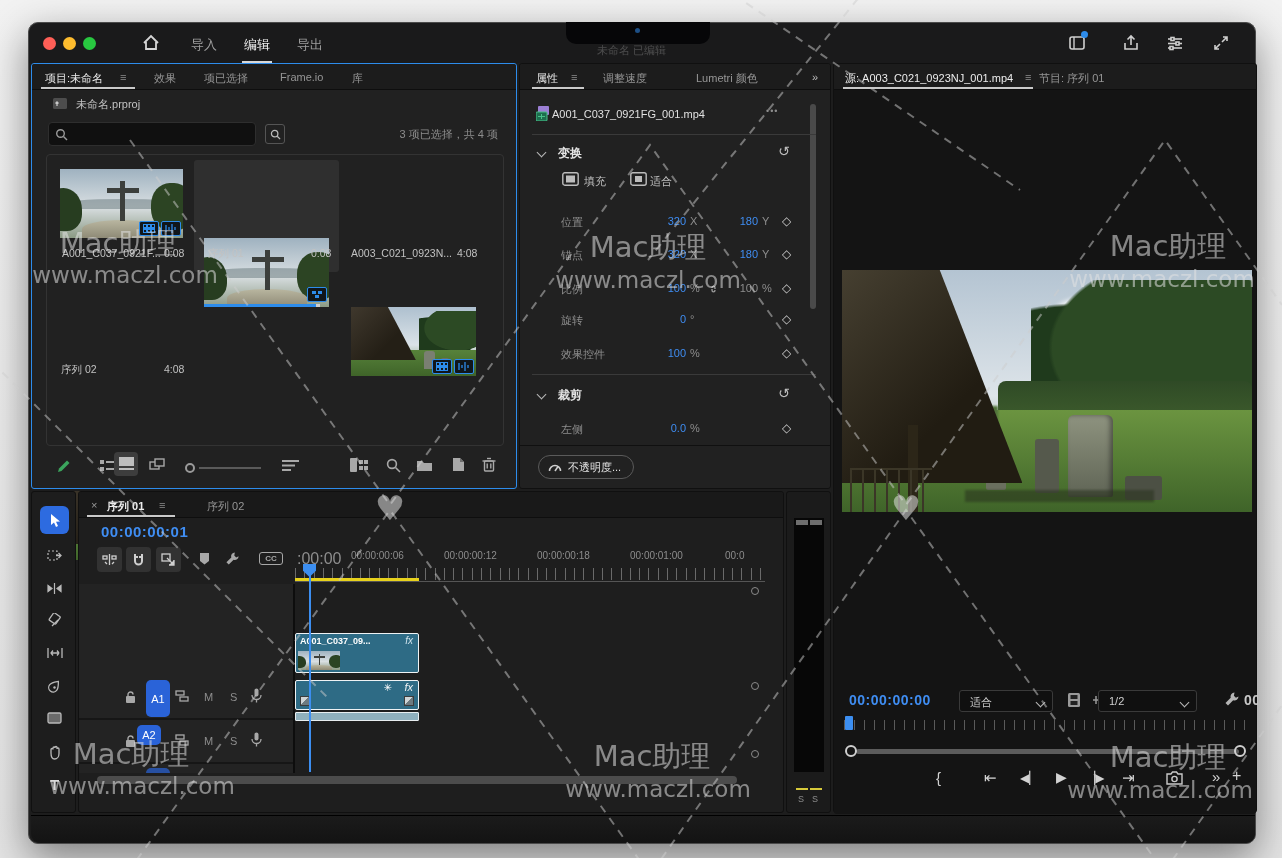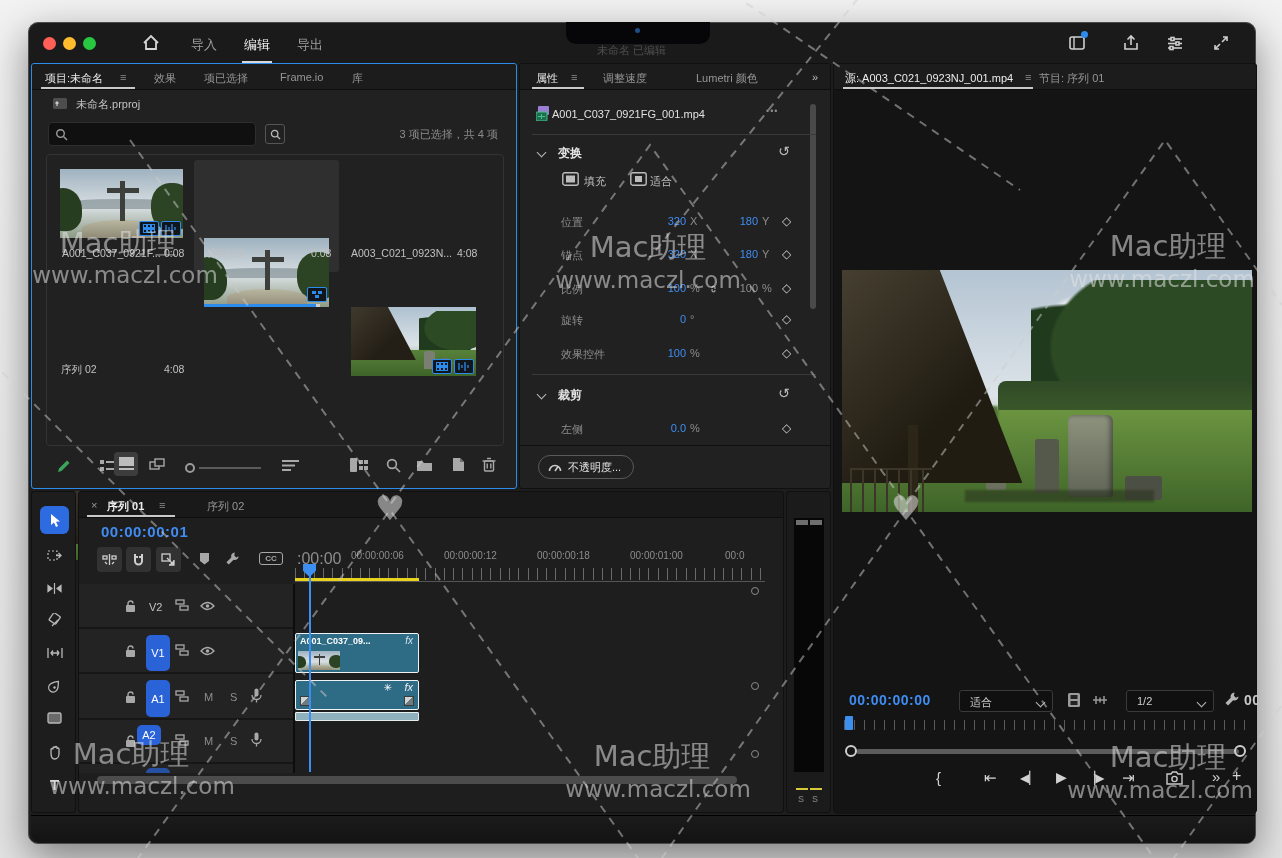--- a/index.html
+++ b/index.html
@@ -487,21 +487,21 @@
       <div class="abs ico" style="left:258px;top:628px">
         <svg width="16" height="16" viewBox="0 0 16 16">
             <g stroke="#9a9a9a" stroke-width="1.5">
               <line x1="1" y1="8" x2="15" y2="8"></line>
               <line x1="4" y1="4" x2="4" y2="12"></line>
               <line x1="8" y1="5.5" x2="8" y2="10.5"></line>
               <line x1="12" y1="4" x2="12" y2="12"></line>
             </g>
           </svg>
       </div>
-      <div class="dd" style="left:292px;top:626px;width:88px">
+      <div class="dd" style="left:264px;top:626px;width:99px">
         <span class="abs" style="left:10px;top:4px">1/2</span>
         <span class="chev" style="right:7px;top:7px"></span>
       </div>
       <div class="abs ico" style="left:390px;top:627px">
         <svg width="16" height="16" viewBox="0 0 16 16">
             <path d="M10.5 1.5 a4 4 0 0 0 -3.8 5.3 L1.5 12 l2.5 2.5 l5.2-5.2 a4 4 0 0 0 5.3-3.8 l-2.6 1.3 l-2-2 Z" fill="#b5b5b5"></path>
           </svg>
       </div>
       <span class="abs tc" style="left:410px;top:628px;font-size:14px;color:#c9c9c9;width:14px;overflow:hidden">00:</span>
 
@@ -629,67 +629,21 @@
       <span class="abs dim" style="left:458px;top:58px;font-size:10px">00:00:00:18</span>
       <span class="abs dim" style="left:551px;top:58px;font-size:10px">00:00:01:00</span>
       <span class="abs dim" style="left:646px;top:58px;font-size:10px">00:0</span>
       <div class="abs" style="left:216px;top:76px;width:470px;height:12px;background:repeating-linear-gradient(90deg,#6a6a6a 0 1px,transparent 1px 9.3px)"></div>
       <div class="abs" style="left:216px;top:86px;width:124px;height:3px;background:#e8d21c"></div>
       <div class="abs" style="left:216px;top:89px;width:470px;height:1px;background:#555"></div>
 
       <div class="abs" style="left:0;top:92px;width:214px;height:189px;background:#232323"></div>
       <div class="abs" style="left:214px;top:92px;width:2px;height:189px;background:#0d0d0d"></div>
 
-      <div class="abs" style="left:0;top:95px;width:214px;height:42px;border-bottom:2px solid #161616">
-        <span class="ico abs" style="left:46px;top:13px">
-          <svg width="11" height="13" viewBox="0 0 11 13">
-              <rect x="1" y="5" width="9" height="7" rx="1" fill="#a8a8a8"></rect>
-              <path d="M3 5 V3.5 a2.5 2.5 0 0 1 5 0" fill="none" stroke="#a8a8a8" stroke-width="1.4"></path>
-            </svg>
-        </span>
-        <span class="abs txt" style="left:70px;top:14px">V2</span>
-        <span class="ico abs" style="left:96px;top:12px">
-          <svg width="14" height="12" viewBox="0 0 14 12">
-              <g fill="none" stroke="#a8a8a8" stroke-width="1.3">
-                <rect x="1" y="1" width="8" height="4"></rect>
-                <rect x="5" y="7" width="8" height="4"></rect>
-              </g>
-            </svg>
-        </span>
-        <span class="ico abs" style="left:121px;top:14px">
-          <svg width="15" height="10" viewBox="0 0 15 10">
-              <path d="M1 5 Q7.5 -2 14 5 Q7.5 12 1 5 Z" fill="none" stroke="#a8a8a8" stroke-width="1.3"></path>
-              <circle cx="7.5" cy="5" r="1.8" fill="#a8a8a8"></circle>
-            </svg>
-        </span>
-      </div>
-
-      <div class="abs" style="left:0;top:140px;width:214px;height:42px;border-bottom:2px solid #161616">
-        <span class="ico abs" style="left:46px;top:13px">
-          <svg width="11" height="13" viewBox="0 0 11 13">
-              <rect x="1" y="5" width="9" height="7" rx="1" fill="#a8a8a8"></rect>
-              <path d="M3 5 V3.5 a2.5 2.5 0 0 1 5 0" fill="none" stroke="#a8a8a8" stroke-width="1.4"></path>
-            </svg>
-        </span>
-        <span class="track-badge" style="left:67px;top:3px;width:24px;height:36px">V1</span>
-        <span class="ico abs" style="left:96px;top:12px">
-          <svg width="14" height="12" viewBox="0 0 14 12">
-              <g fill="none" stroke="#a8a8a8" stroke-width="1.3">
-                <rect x="1" y="1" width="8" height="4"></rect>
-                <rect x="5" y="7" width="8" height="4"></rect>
-              </g>
-            </svg>
-        </span>
-        <span class="ico abs" style="left:121px;top:14px">
-          <svg width="15" height="10" viewBox="0 0 15 10">
-              <path d="M1 5 Q7.5 -2 14 5 Q7.5 12 1 5 Z" fill="none" stroke="#a8a8a8" stroke-width="1.3"></path>
-              <circle cx="7.5" cy="5" r="1.8" fill="#a8a8a8"></circle>
-            </svg>
-        </span>
-      </div>
+
 
       <div class="abs" style="left:0;top:185px;width:214px;height:43px;border-bottom:2px solid #161616">
         <span class="ico abs" style="left:46px;top:14px">
           <svg width="11" height="13" viewBox="0 0 11 13">
               <rect x="1" y="5" width="9" height="7" rx="1" fill="#a8a8a8"></rect>
               <path d="M3 5 V3.5 a2.5 2.5 0 0 1 5 0" fill="none" stroke="#a8a8a8" stroke-width="1.4"></path>
             </svg>
         </span>
         <span class="track-badge" style="left:67px;top:3px;width:24px;height:37px">A1</span>
         <span class="ico abs" style="left:96px;top:13px">

